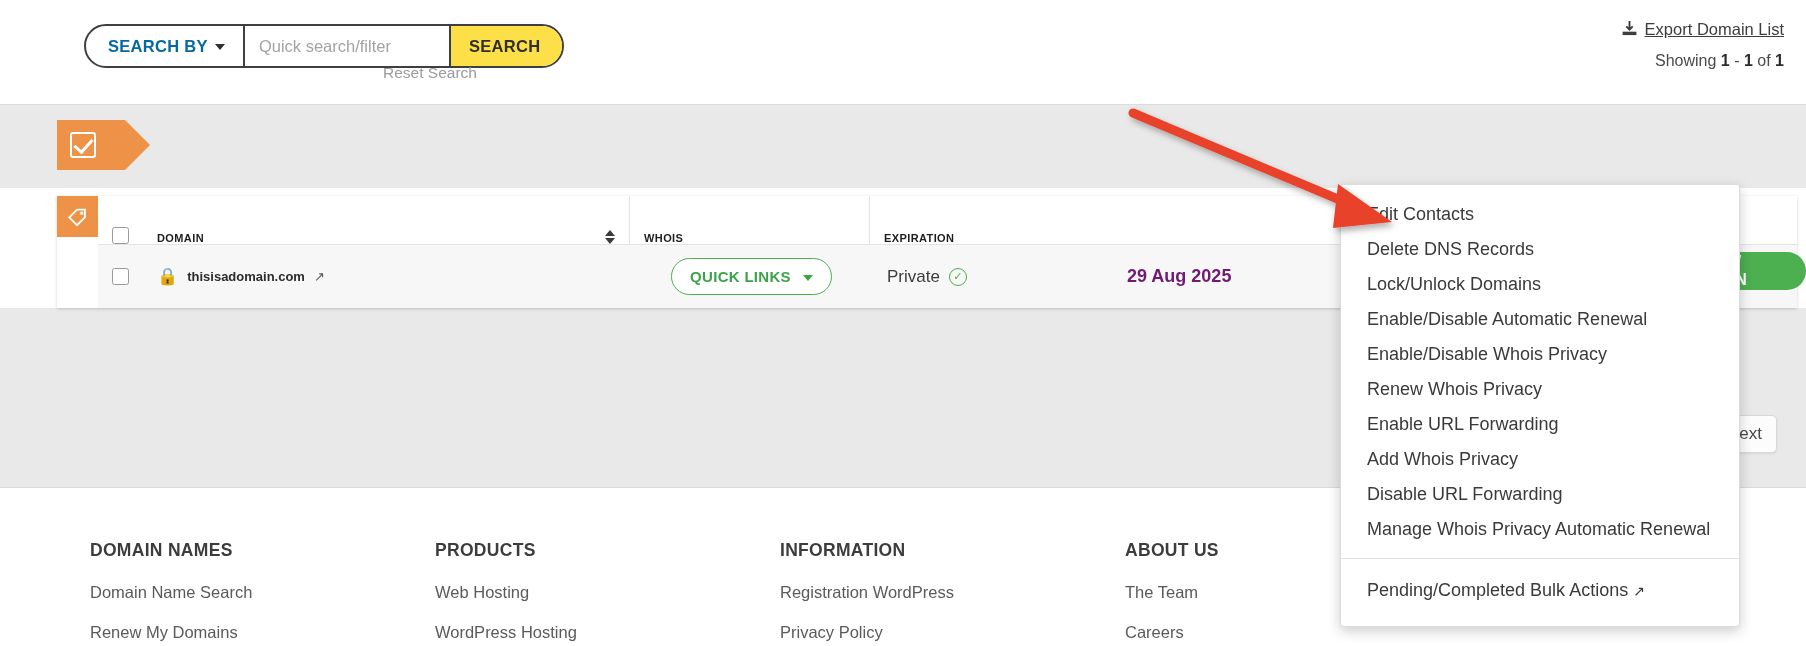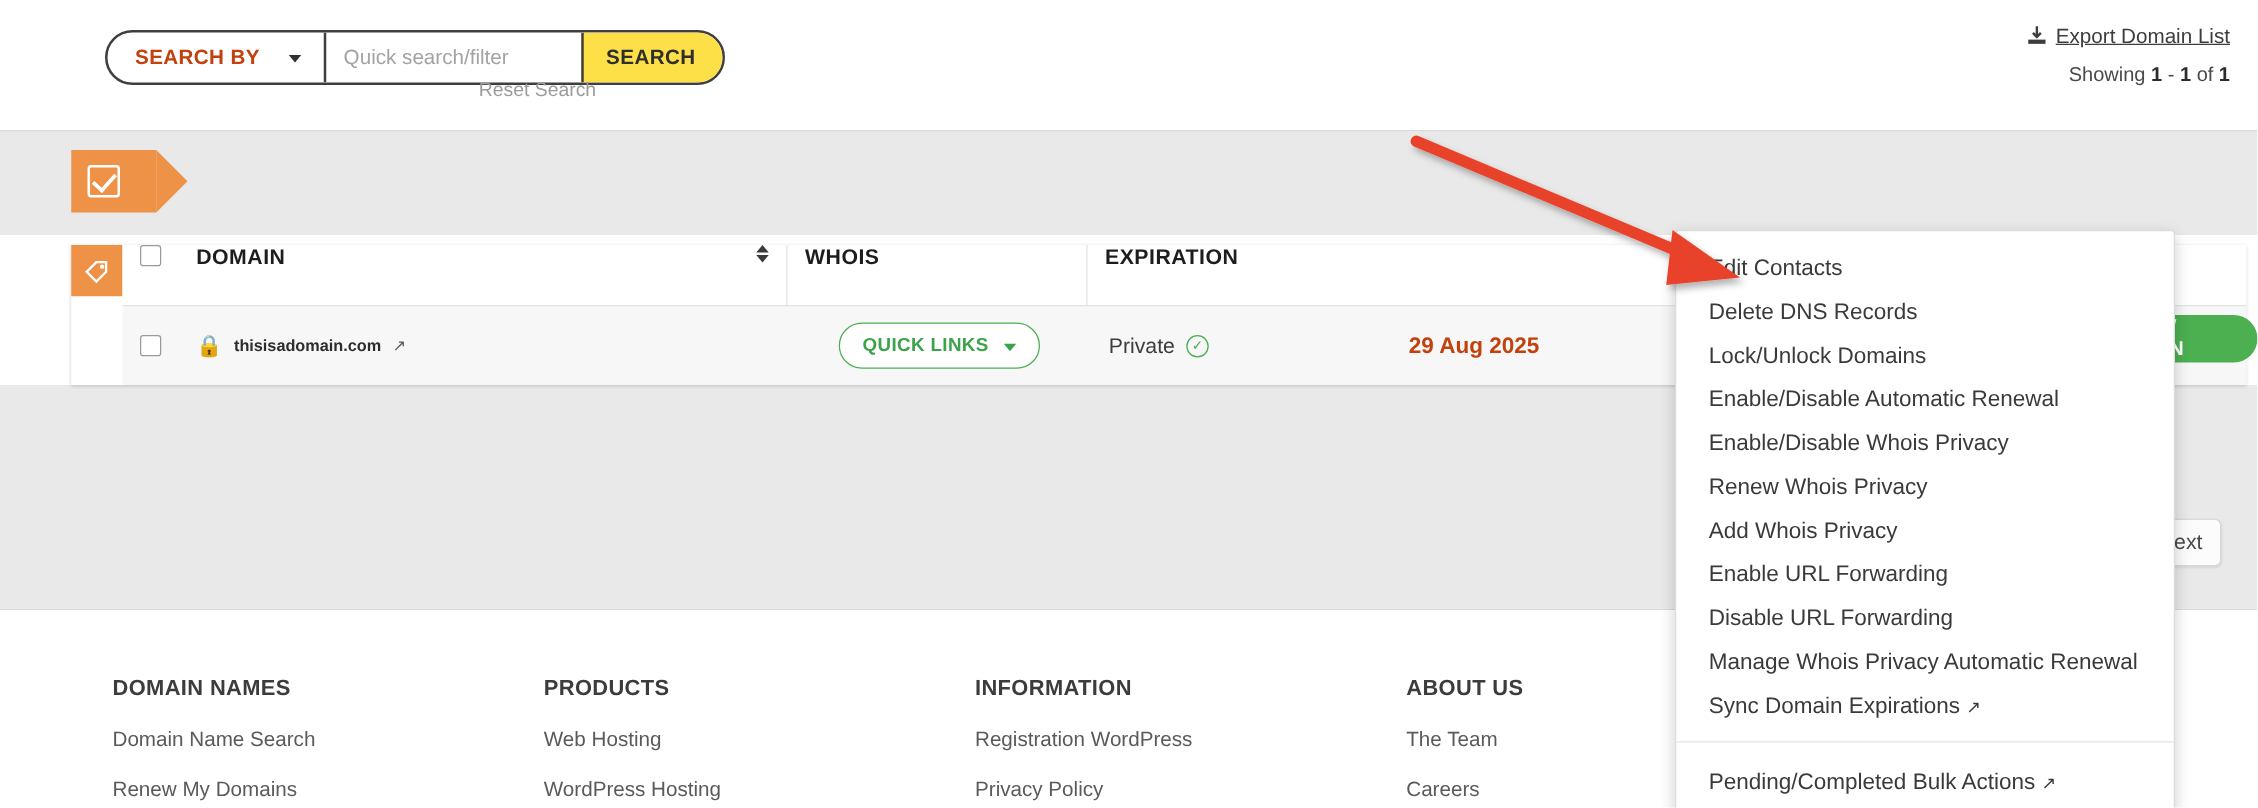--- a/index.html
+++ b/index.html
@@ -18,23 +18,23 @@
     position: absolute; left: 0; top: 0; width: 1806px; height: 104px;
     background: #ffffff;
   }
   .searchwrap {
     position: absolute; left: 84px; top: 24px;
     display: flex; align-items: stretch;
     border: 2px solid #3f3f3f; border-radius: 26px;
     height: 44px; overflow: hidden; background: #fff;
   }
   .search-by {
-    display: flex; align-items: center; gap: 23px;
+    display: flex; align-items: center; gap: 7px;
     padding: 0 18px 0 22px;
-    font-size: 16.5px; font-weight: bold; color: #c2410c;
+    font-size: 16.5px; font-weight: bold; color: #0369a1;
     letter-spacing: .3px; white-space: nowrap;
     border-right: 2px solid #3f3f3f; cursor: pointer;
   }
   .caret-dark {
     width: 0; height: 0; border-left: 5.5px solid transparent;
     border-right: 5.5px solid transparent; border-top: 6.5px solid #2f2f2f;
     display: inline-block; margin-top: 2px;
   }
   .search-input {
     border: 0; outline: none; width: 204px; padding: 0 14px;
@@ -123,22 +123,22 @@
   }
   .tag-square {
     position: absolute; left: 0px; top: 0px; width: 41px; height: 41px;
     background: #ed9246; display: flex; align-items: center; justify-content: center;
   }
   .thead {
     position: absolute; left: 41px; top: 0; right: 0; height: 48px;
     display: flex; align-items: stretch; background: #fff;
   }
   .th {
-    display: flex; align-items: flex-start;
-    font-size: 17px; font-weight: bold; color: #1d1d1d;
+    display: flex; align-items: flex-end;
+    font-size: 11px; font-weight: bold; color: #1d1d1d;
     letter-spacing: .4px; border-right: 1px solid #e2e2e2;
     padding: 0 14px; position: relative;
   }
   .th.cb { width: 45px; justify-content: center; border-right: 0; }
   .th.domain { width: 487px; justify-content: space-between; cursor: pointer; }
   .th.manage { width: 243px; justify-content: flex-end; }
   .th.whois  { width: 240px; justify-content: flex-start; }
   .th.expire { width: 300px; justify-content: flex-start; border-right: 0; }
   .sortarrows { display: flex; flex-direction: column; gap: 2px; line-height: 0; }
   .sortarrows i {
@@ -175,21 +175,21 @@
     width: 0; height: 0; border-left: 5.5px solid transparent;
     border-right: 5.5px solid transparent; border-top: 6.5px solid #3ba34a;
     display: inline-block; margin-top: 2px;
   }
   .private-txt { font-size: 17px; color: #3c3c3c; }
   .check-circle {
     width: 18px; height: 18px; border-radius: 50%; border: 1.5px solid #4caf50;
     color: #4caf50; font-size: 11px; display: flex; align-items: center;
     justify-content: center;
   }
-  .expire-date { font-size: 18px; font-weight: bold; color: #c2410c; }
+  .expire-date { font-size: 18px; font-weight: bold; color: #701a75; }
   .renew-pill {
     position: absolute; left: 1660px; top: 252px;
     height: 38px; background: #4caf50; color: #fff; border-radius: 20px;
     display: flex; align-items: center; padding: 0 20px;
     font-weight: bold; font-size: 16px; letter-spacing: .4px;
     cursor: pointer; z-index: 4;
   }
 
   
   .greybody {
@@ -396,27 +396,24 @@
     </div>
   </div>
 
   <div class="dropdown">
     <div class="dd-item">Edit Contacts</div>
     <div class="dd-item">Delete DNS Records</div>
     <div class="dd-item">Lock/Unlock Domains</div>
     <div class="dd-item">Enable/Disable Automatic Renewal</div>
     <div class="dd-item">Enable/Disable Whois Privacy</div>
     <div class="dd-item">Renew Whois Privacy</div>
+    <div class="dd-item">Enable URL Forwarding</div>
     <div class="dd-item">Add Whois Privacy</div>
-    <div class="dd-item">Enable URL Forwarding</div>
     <div class="dd-item">Disable URL Forwarding</div>
     <div class="dd-item">Manage Whois Privacy Automatic Renewal</div>
-    <div class="dd-item">
-      <span class="link">Sync Domain Expirations</span><span class="ext-sq">↗</span>
-    </div>
     <div class="dd-sep"></div>
     <div class="dd-foot">
       <div class="dd-item">
         <span class="link">Pending/Completed Bulk Actions</span><span class="ext-sq">↗</span>
       </div>
     </div>
   </div>
 
   <svg class="arrow-svg">
     <defs>

